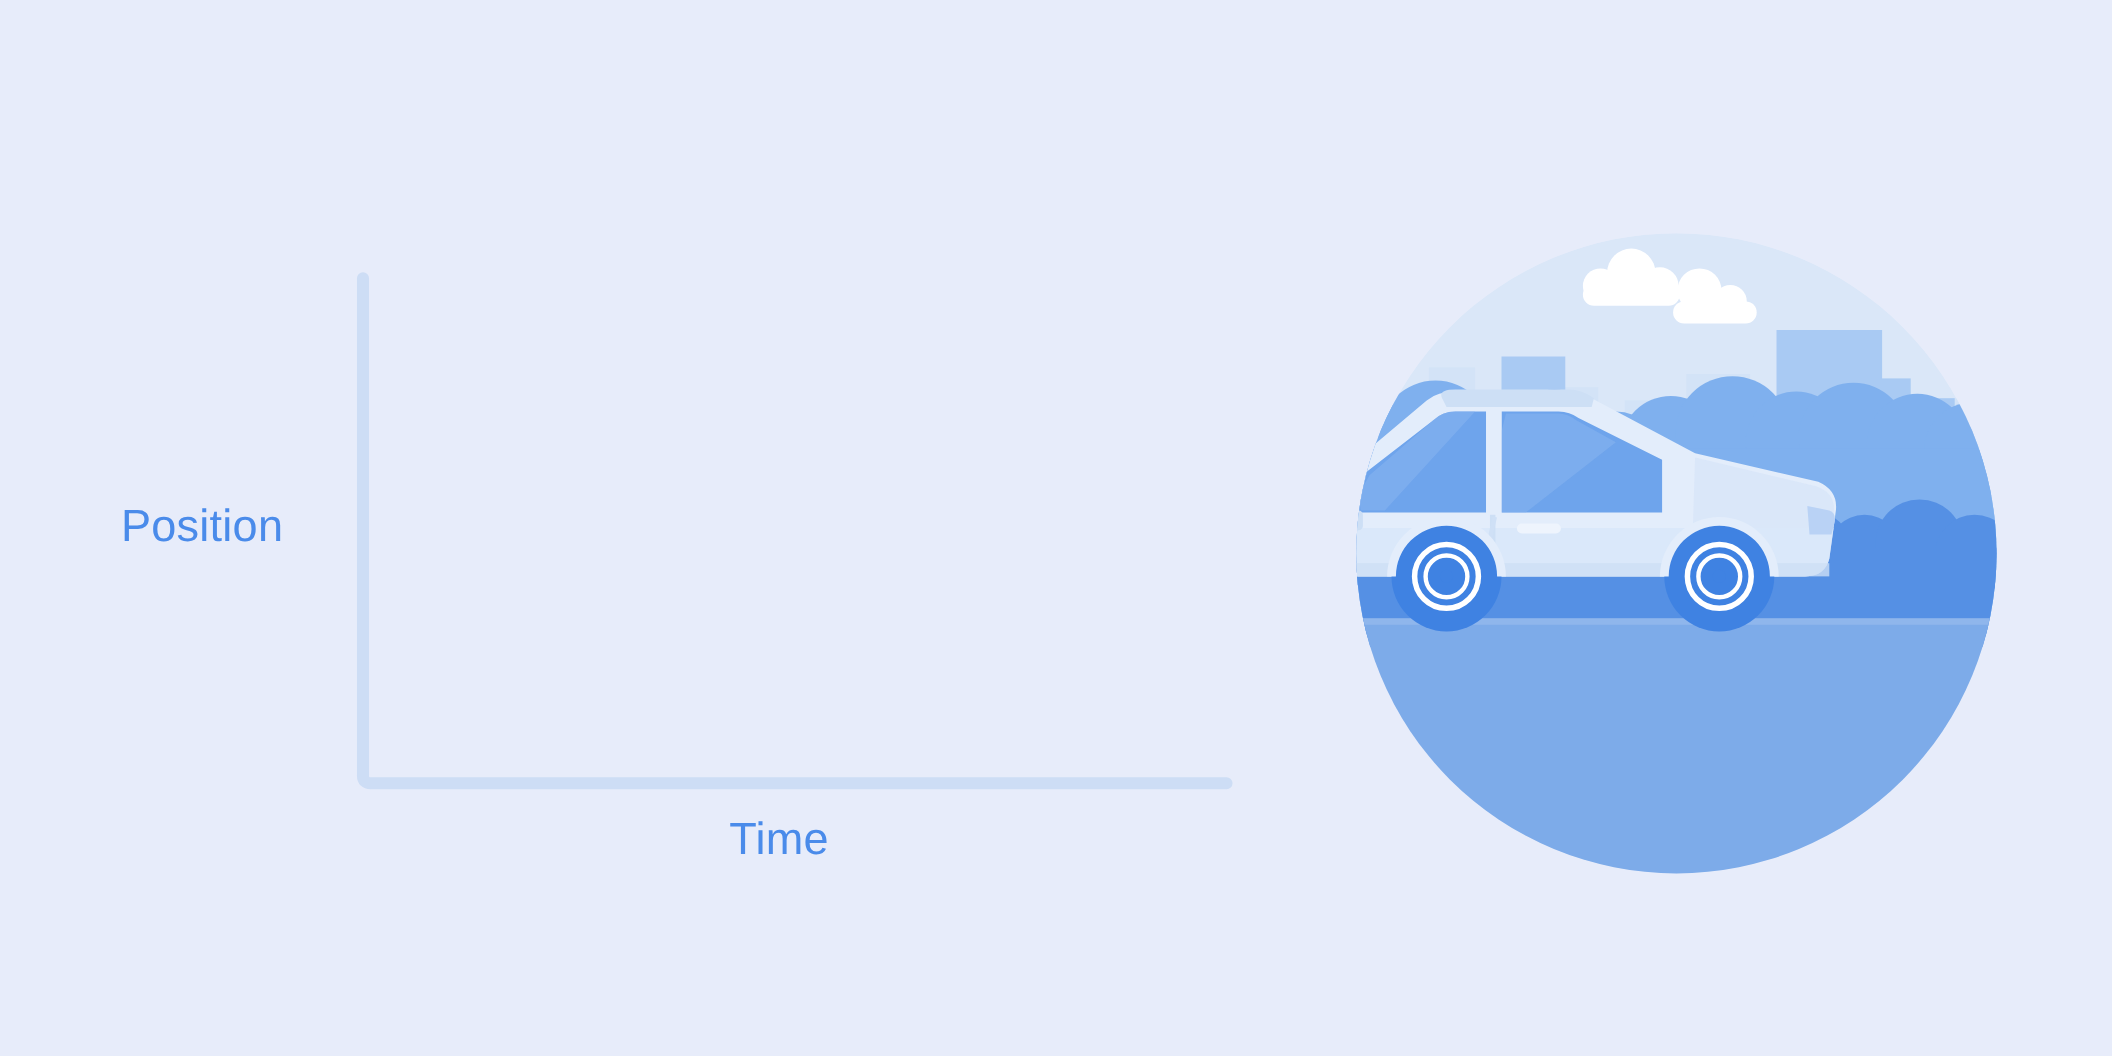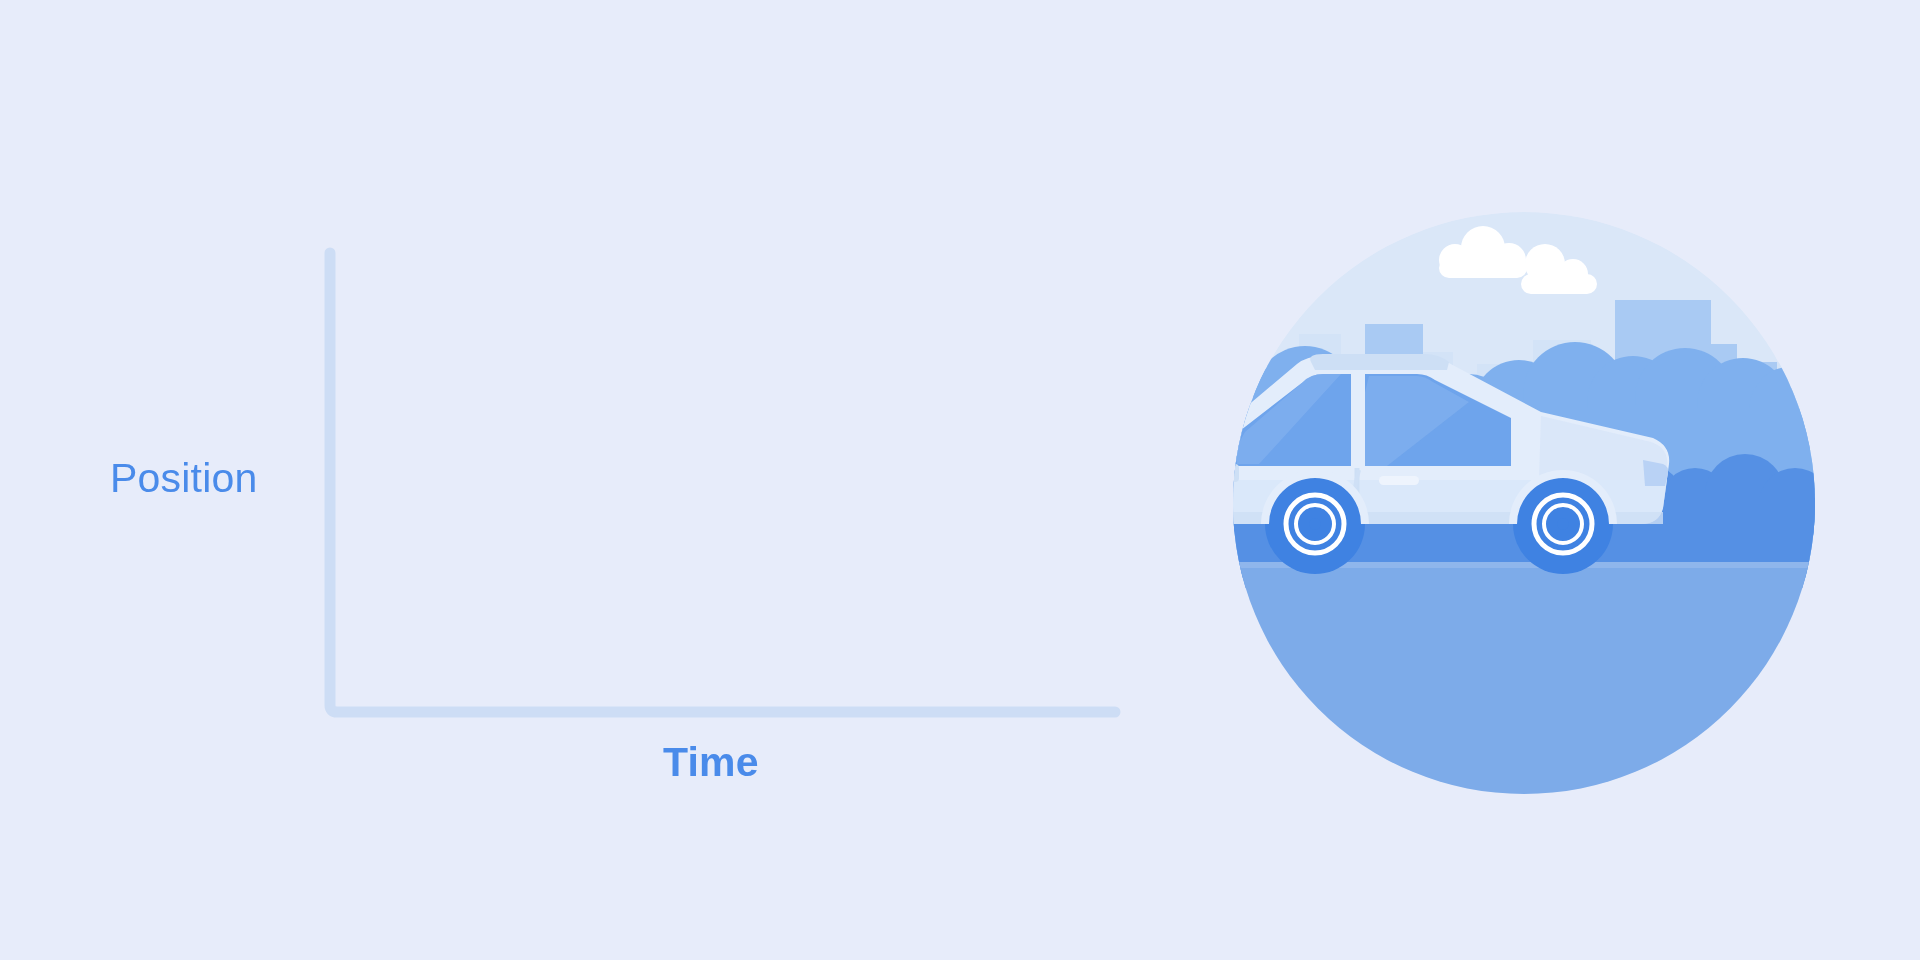--- a/index.html
+++ b/index.html
@@ -30,21 +30,21 @@
   }
   .axis-label {
     position: absolute;
     color: #4a8bea;
     font-size: 41px;
     line-height: 1;
     white-space: nowrap;
     letter-spacing: 0.2px;
   }
   #label-position { left: 110px; top: 458px; }
-  #label-time     { left: 663px; top: 742px; font-weight: bold; }
+  #label-time     { left: 663px; top: 742px; }
 
   
   #illustration {
     position: absolute;
     left: 1233px;
     top: 212px;
     width: 582px;
     height: 582px;
   }
 </style>

